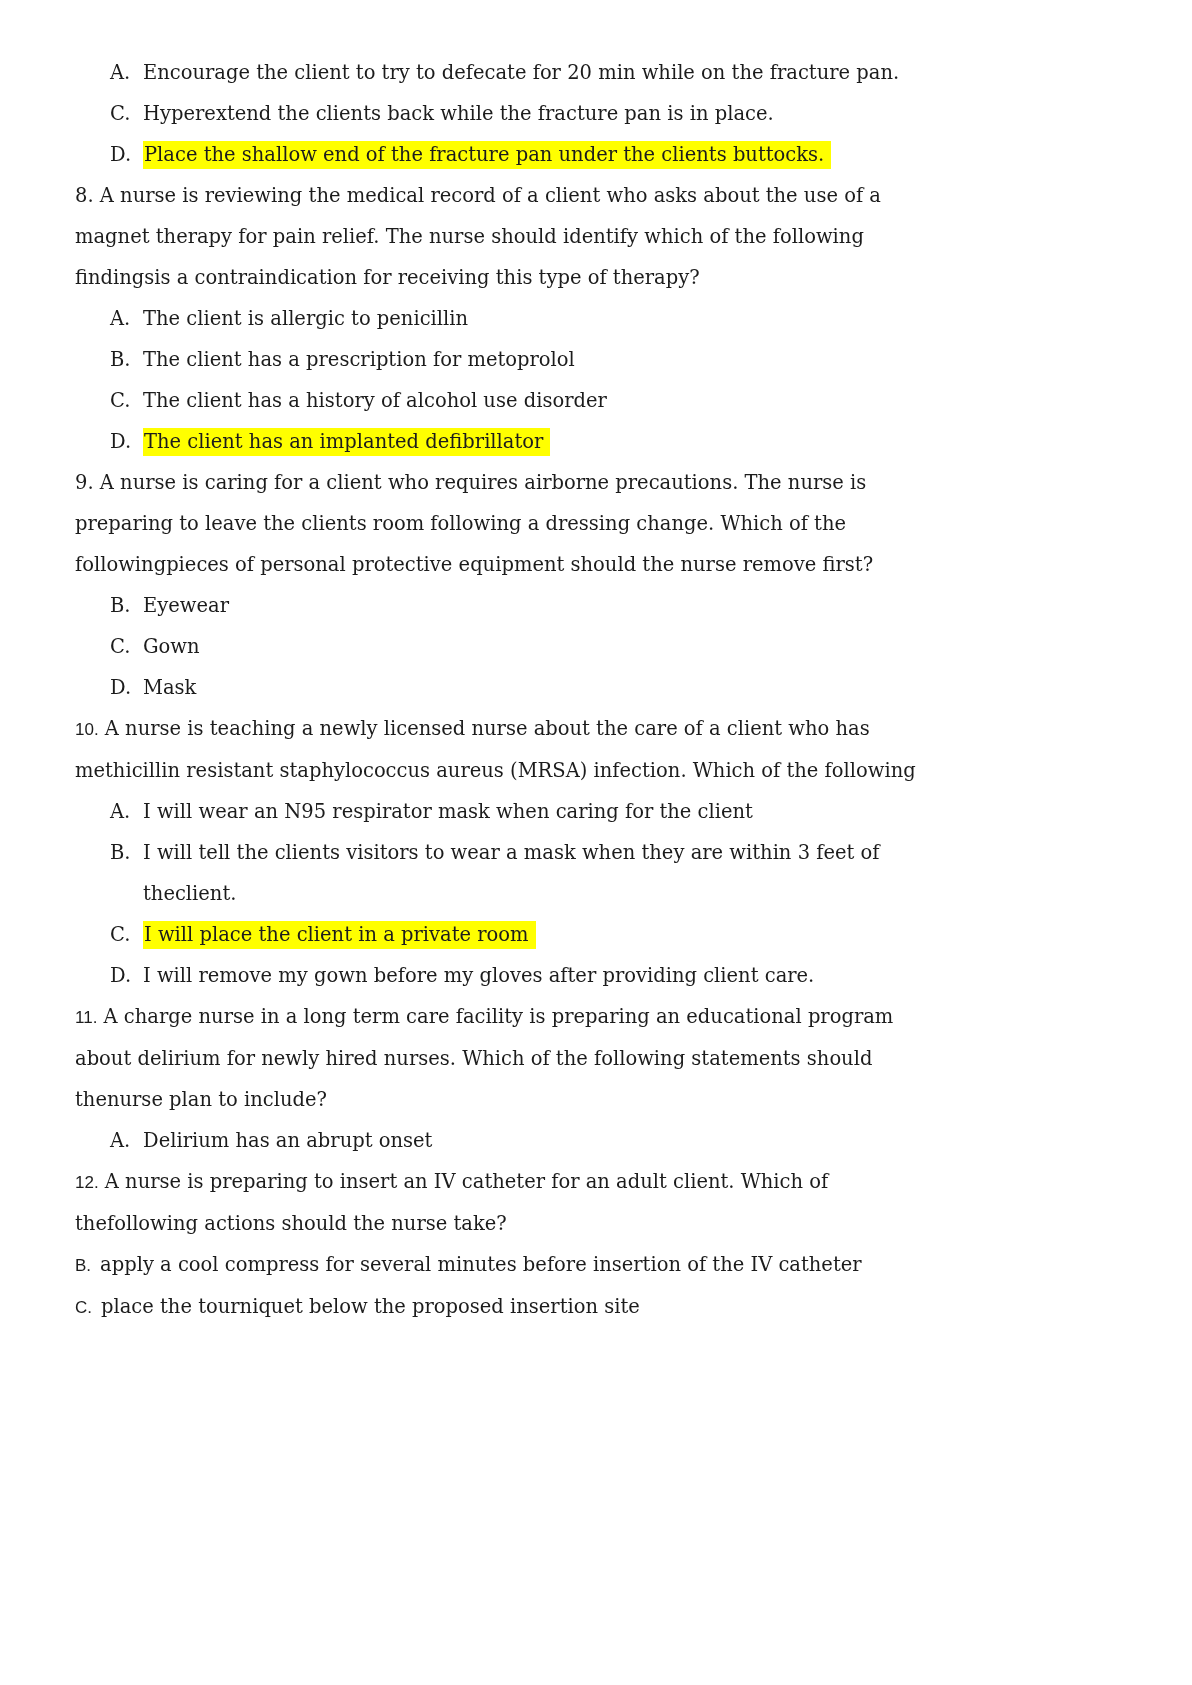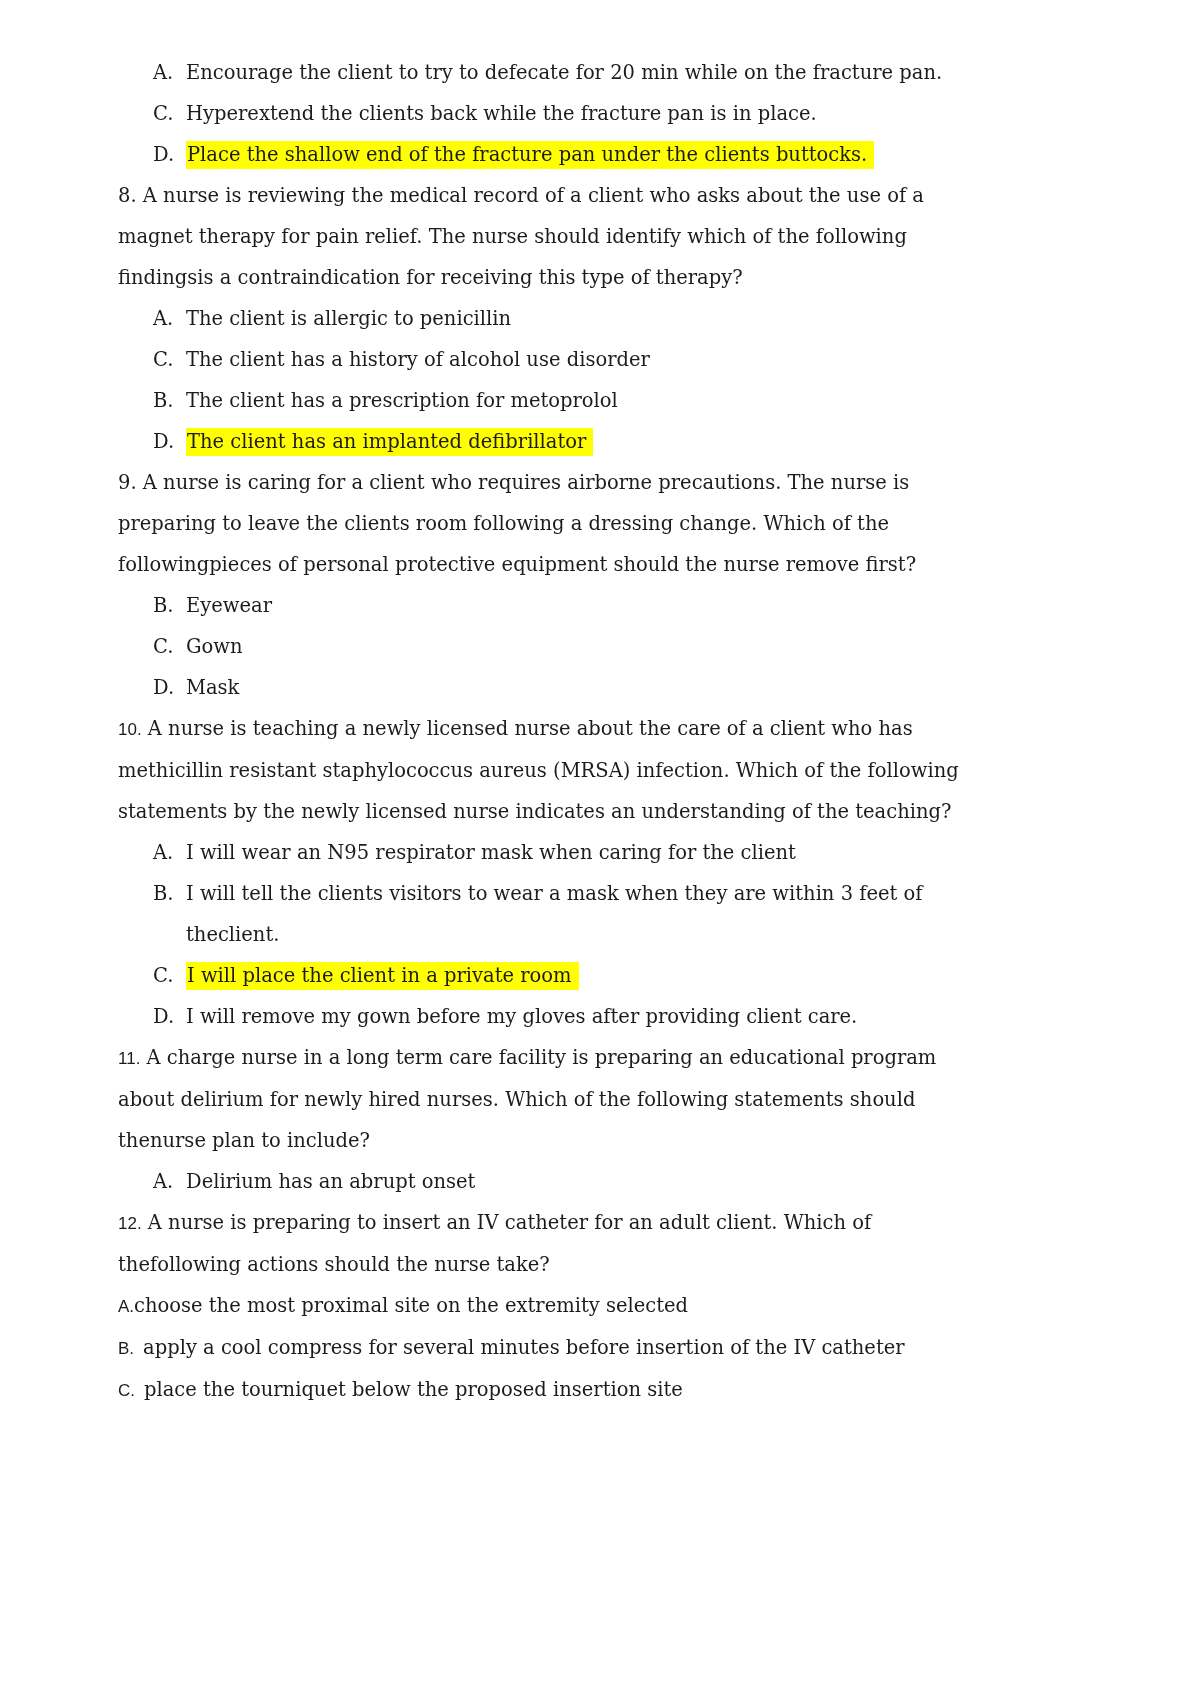--- a/index.html
+++ b/index.html
@@ -11,21 +11,21 @@
     width: 1192px;
     height: 1685px;
     overflow: hidden;
     font-family: "DejaVu Serif", "Liberation Serif", serif;
     color: #1c1c1c;
   }
   .page {
     box-sizing: border-box;
     width: 1192px;
     height: 1339px;
-    padding: 52px 130px 0 118px;
+    padding: 52px 130px 0 75px;
     font-size: 19.5px;
   }
   .line {
     line-height: 41px;
     white-space: nowrap;
   }
   .qline { }
   .qnum { }
   .option {
     padding-left: 35px;
@@ -63,48 +63,46 @@
     <div class="block">
       <div class="line option"><span class="letter">A.</span><span class="option-text">Encourage the client to try to defecate for 20 min while on the fracture pan.</span></div>
       <div class="line option"><span class="letter">C.</span><span class="option-text">Hyperextend the clients back while the fracture pan is in place.</span></div>
       <div class="line option"><span class="letter">D.</span><span class="option-text hl">Place the shallow end of the fracture pan under the clients buttocks.</span></div>
     </div>
     <div class="block">
       <div class="line qline"><span class="qnum">8.</span> <span>A nurse is reviewing the medical record of a client who asks about the use of a</span></div>
       <div class="line qline"><span>magnet therapy for pain relief. The nurse should identify which of the following</span></div>
       <div class="line qline"><span>findingsis a contraindication for receiving this type of therapy?</span></div>
       <div class="line option"><span class="letter">A.</span><span class="option-text">The client is allergic to penicillin</span></div>
+      <div class="line option"><span class="letter">B.</span><span class="option-text">The client has a prescription for metoprolol</span></div>
       <div class="line option"><span class="letter">C.</span><span class="option-text">The client has a history of alcohol use disorder</span></div>
-      <div class="line option"><span class="letter">B.</span><span class="option-text">The client has a prescription for metoprolol</span></div>
       <div class="line option"><span class="letter">D.</span><span class="option-text hl">The client has an implanted defibrillator</span></div>
     </div>
     <div class="block">
       <div class="line qline"><span class="qnum">9.</span> <span>A nurse is caring for a client who requires airborne precautions. The nurse is</span></div>
       <div class="line qline"><span>preparing to leave the clients room following a dressing change. Which of the</span></div>
       <div class="line qline"><span>followingpieces of personal protective equipment should the nurse remove first?</span></div>
       <div class="line option"><span class="letter">B.</span><span class="option-text">Eyewear</span></div>
       <div class="line option"><span class="letter">C.</span><span class="option-text">Gown</span></div>
       <div class="line option"><span class="letter">D.</span><span class="option-text">Mask</span></div>
     </div>
     <div class="block">
       <div class="line qline"><span class="qnum sans">10.</span> <span>A nurse is teaching a newly licensed nurse about the care of a client who has</span></div>
       <div class="line qline"><span>methicillin resistant staphylococcus aureus (MRSA) infection. Which of the following</span></div>
-      <div class="line qline"><span>statements by the newly licensed nurse indicates an understanding of the teaching?</span></div>
       <div class="line option"><span class="letter">A.</span><span class="option-text">I will wear an N95 respirator mask when caring for the client</span></div>
       <div class="line option"><span class="letter">B.</span><span class="option-text">I will tell the clients visitors to wear a mask when they are within 3 feet of</span></div>
       <div class="line option-cont"><span>theclient.</span></div>
       <div class="line option"><span class="letter">C.</span><span class="option-text hl">I will place the client in a private room</span></div>
       <div class="line option"><span class="letter">D.</span><span class="option-text">I will remove my gown before my gloves after providing client care.</span></div>
     </div>
     <div class="block">
       <div class="line qline"><span class="qnum sans">11.</span> <span>A charge nurse in a long term care facility is preparing an educational program</span></div>
       <div class="line qline"><span>about delirium for newly hired nurses. Which of the following statements should</span></div>
       <div class="line qline"><span>thenurse plan to include?</span></div>
       <div class="line option"><span class="letter">A.</span><span class="option-text">Delirium has an abrupt onset</span></div>
     </div>
     <div class="block">
       <div class="line qline"><span class="qnum sans">12.</span> <span>A nurse is preparing to insert an IV catheter for an adult client. Which of</span></div>
       <div class="line qline"><span>thefollowing actions should the nurse take?</span></div>
-      <div class="line option flush"><span class="letter sans">A.</span><span class="option-text">choose the most proximal site on the extremity selected</span></div>
       <div class="line option flush"><span class="letter sans gap">B.</span><span class="option-text">apply a cool compress for several minutes before insertion of the IV catheter</span></div>
       <div class="line option flush"><span class="letter sans gap">C.</span><span class="option-text">place the tourniquet below the proposed insertion site</span></div>
     </div>
   </div>
 
 </body></html>

